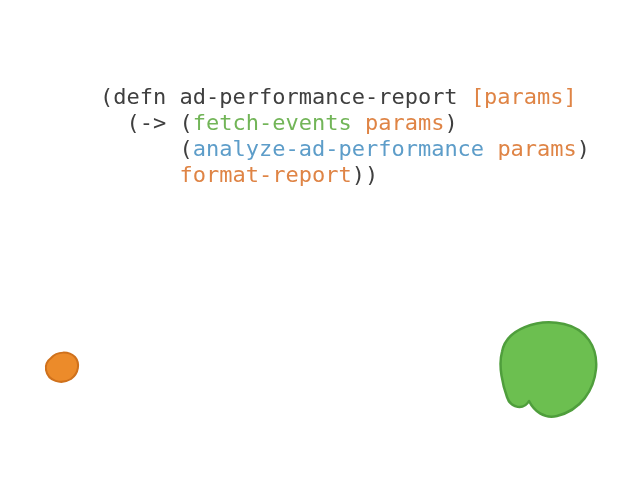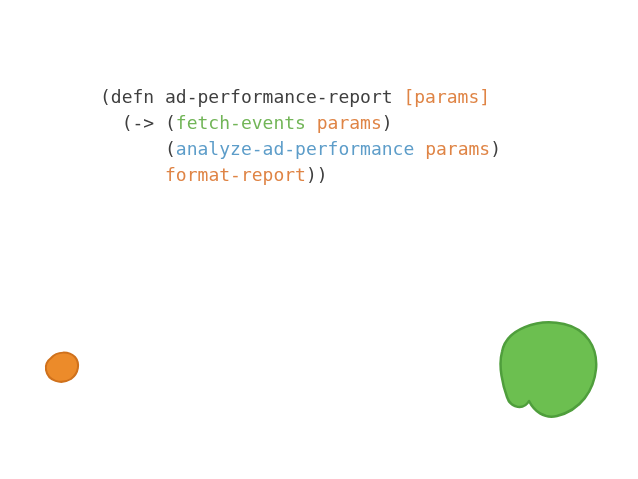--- a/index.html
+++ b/index.html
@@ -12,21 +12,21 @@
     width: 638px;
     height: 479px;
     background: #ffffff;
     overflow: hidden;
   }
   .code {
     position: absolute;
     left: 100px;
     top: 84px;
     font-family: "DejaVu Sans Mono", monospace;
-    font-size: 18px;
+    font-size: 22px;
     line-height: 26px;
     white-space: pre;
     font-weight: 500;
   }
   .code .line {
     height: 26px;
   }
   .blob {
     position: absolute;
   }

